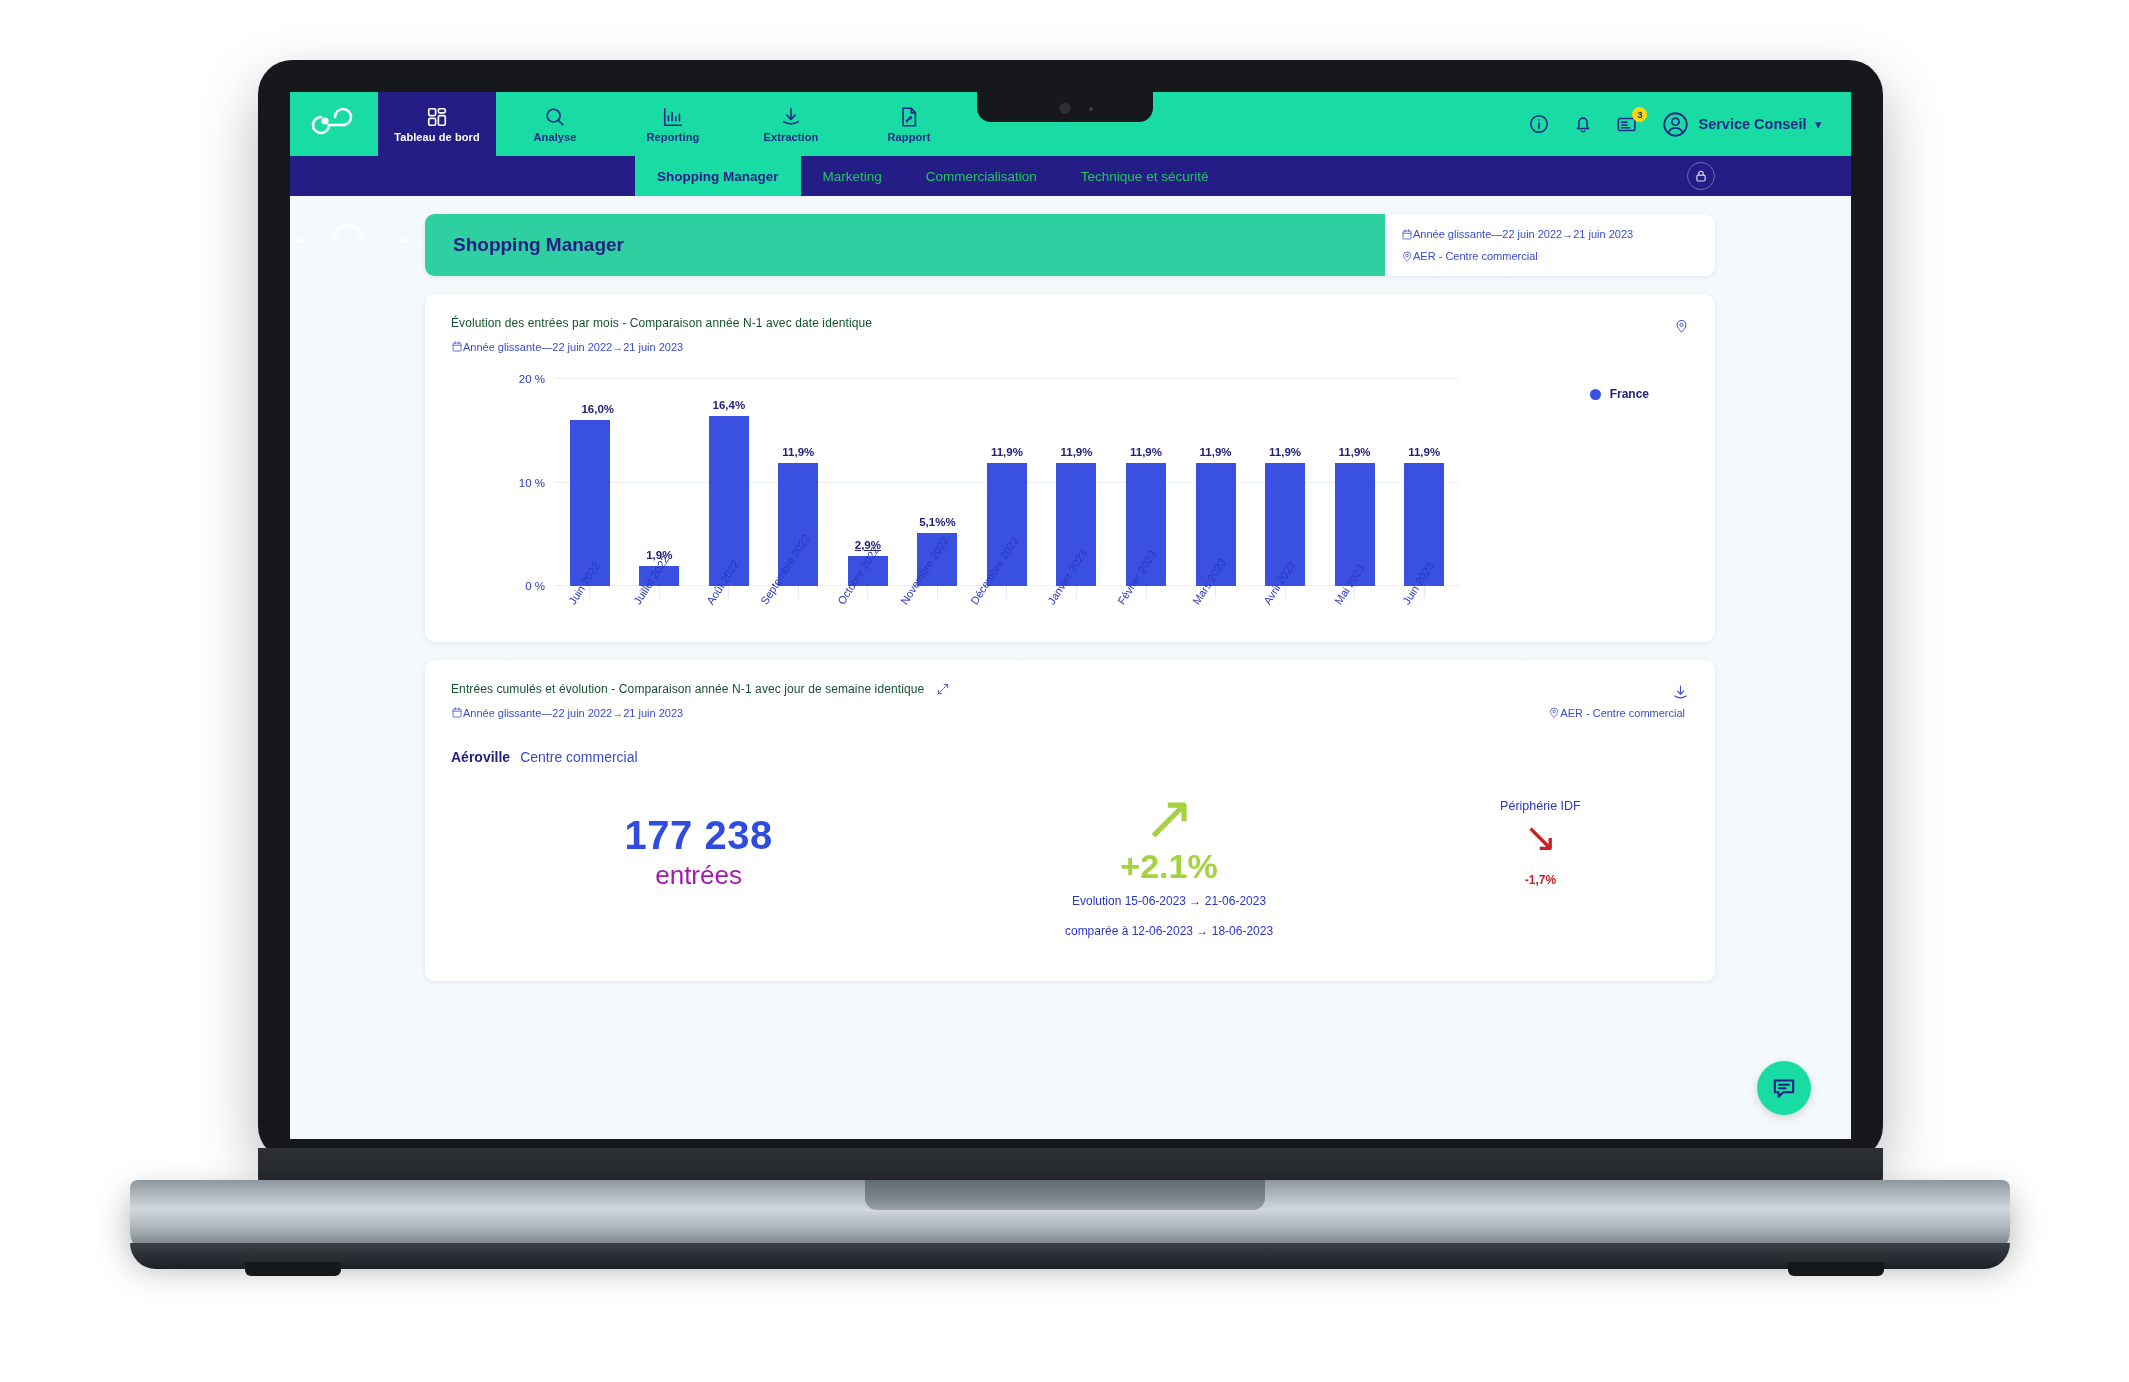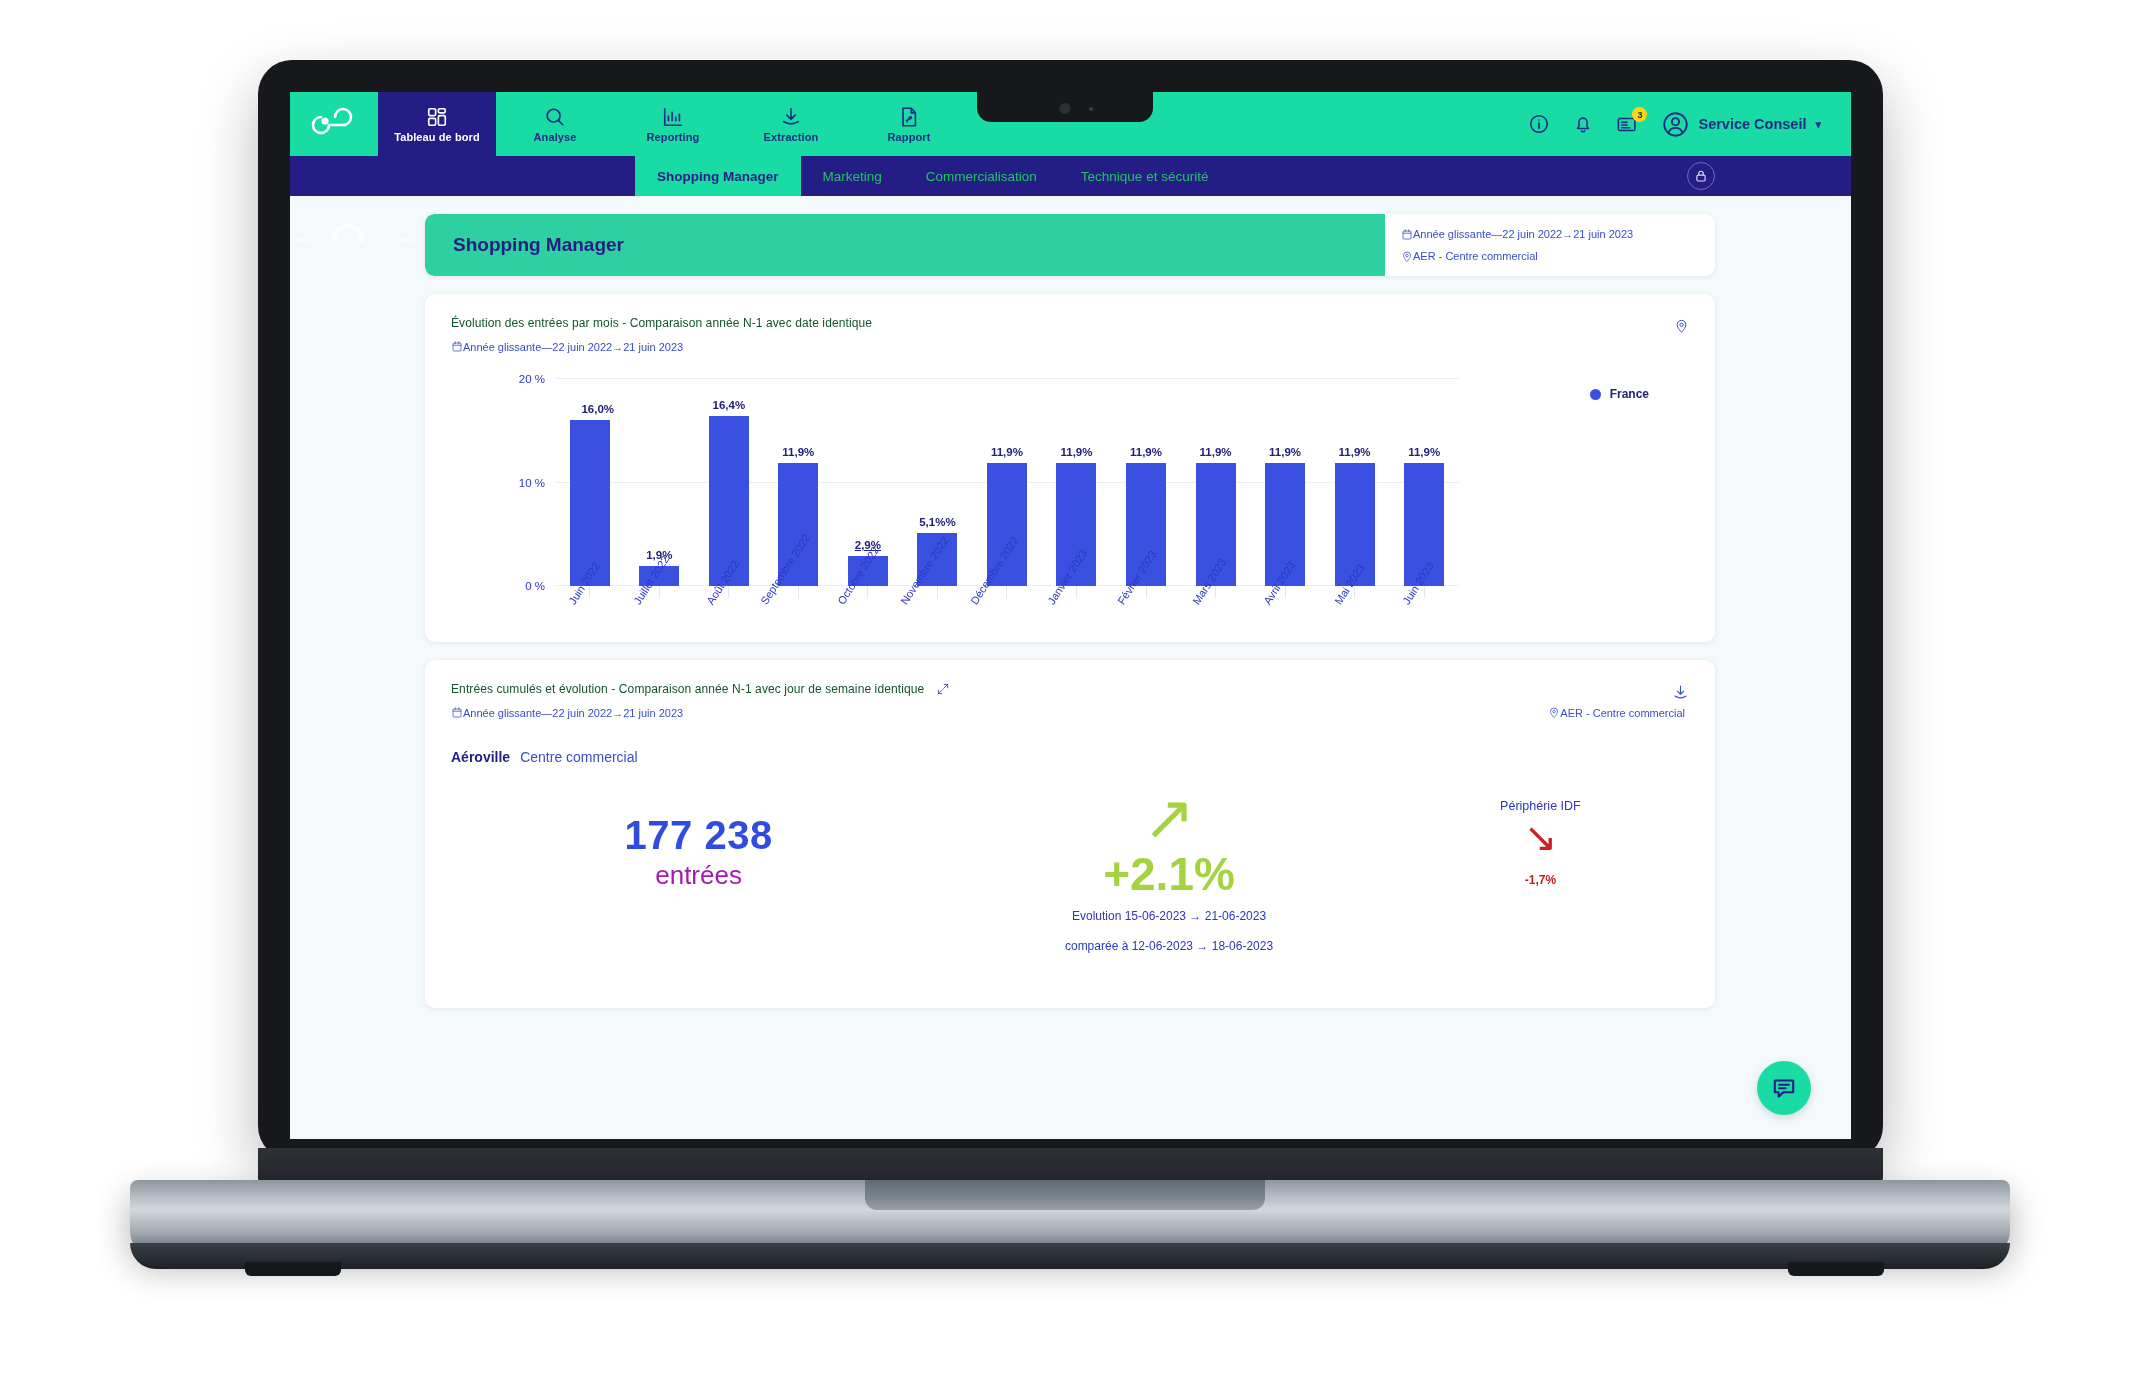--- a/index.html
+++ b/index.html
@@ -215,21 +215,21 @@
   
   .kpi-head { margin-top: 30px; display:flex; align-items:baseline; gap:10px;}
   .kpi-site { font-size:14px; font-weight:700; color:#241d86;}
   .kpi-type { font-size:14px; color:#3a4cc9;}
   .kpi-row { display:flex; align-items:flex-start; margin-top: 28px; }
   .kpi-a { width: 40%; text-align:center; padding-top: 20px;}
   .kpi-num { font-size:40px; font-weight:700; color:#2f4be0; letter-spacing:.5px;}
   .kpi-unit { font-size:26px; color:#a21caf; margin-top:2px;}
   .kpi-b { width: 36%; text-align:center; }
   .arrow-up { color:#a4d33f; font-size:62px; line-height:.8; font-weight:300;}
-  .kpi-pct { font-size:46px; font-weight:700; color:#a4d33f; margin-top:4px;}
+  .kpi-pct { font-size:34px; font-weight:700; color:#a4d33f; margin-top:4px;}
   .kpi-note { font-size:12px; color:#2a36c4; line-height:1.55; margin-top:6px;}
   .kpi-c { width: 24%; text-align:center; padding-top: 6px;}
   .kpi-c-lbl { font-size:12.5px; color:#2a36c4; }
   .arrow-dn { color:#c62128; font-size:40px; line-height:1; font-weight:300; margin-top:4px;}
   .kpi-c-val { font-size:12px; font-weight:700; color:#c62128; margin-top:16px;}
 
   .chat-fab {
     position:absolute; right: 40px; bottom: 24px;
     width: 54px; height:54px; border-radius:50%;
     background:#19dca4; display:flex; align-items:center; justify-content:center;
@@ -512,21 +512,21 @@
                   </div>
                 </div>
               </div>
             <div class="legend">
               <span class="legend-dot"></span>
               <span class="legend-lbl">France</span>
             </div>
           </div>
         </div>
 
-        <div class="card" style="padding-bottom:52px;">
+        <div class="card" style="padding-bottom:40px;">
           <div style="display:flex;align-items:center;gap:12px;">
             <span class="card-title">Entrées cumulés et évolution - Comparaison année N-1 avec jour de semaine identique</span>
             <span class="icon-btn">
               <svg width="14" height="14" viewBox="0 0 24 24">
                 <path d="M14 4 h6 v6 M20 4 L13 11" stroke-linecap="round"></path>
                 <path d="M10 20 H4 v-6 M4 20 L11 13" stroke-linecap="round"></path>
               </svg>
             </span>
           </div>
 

